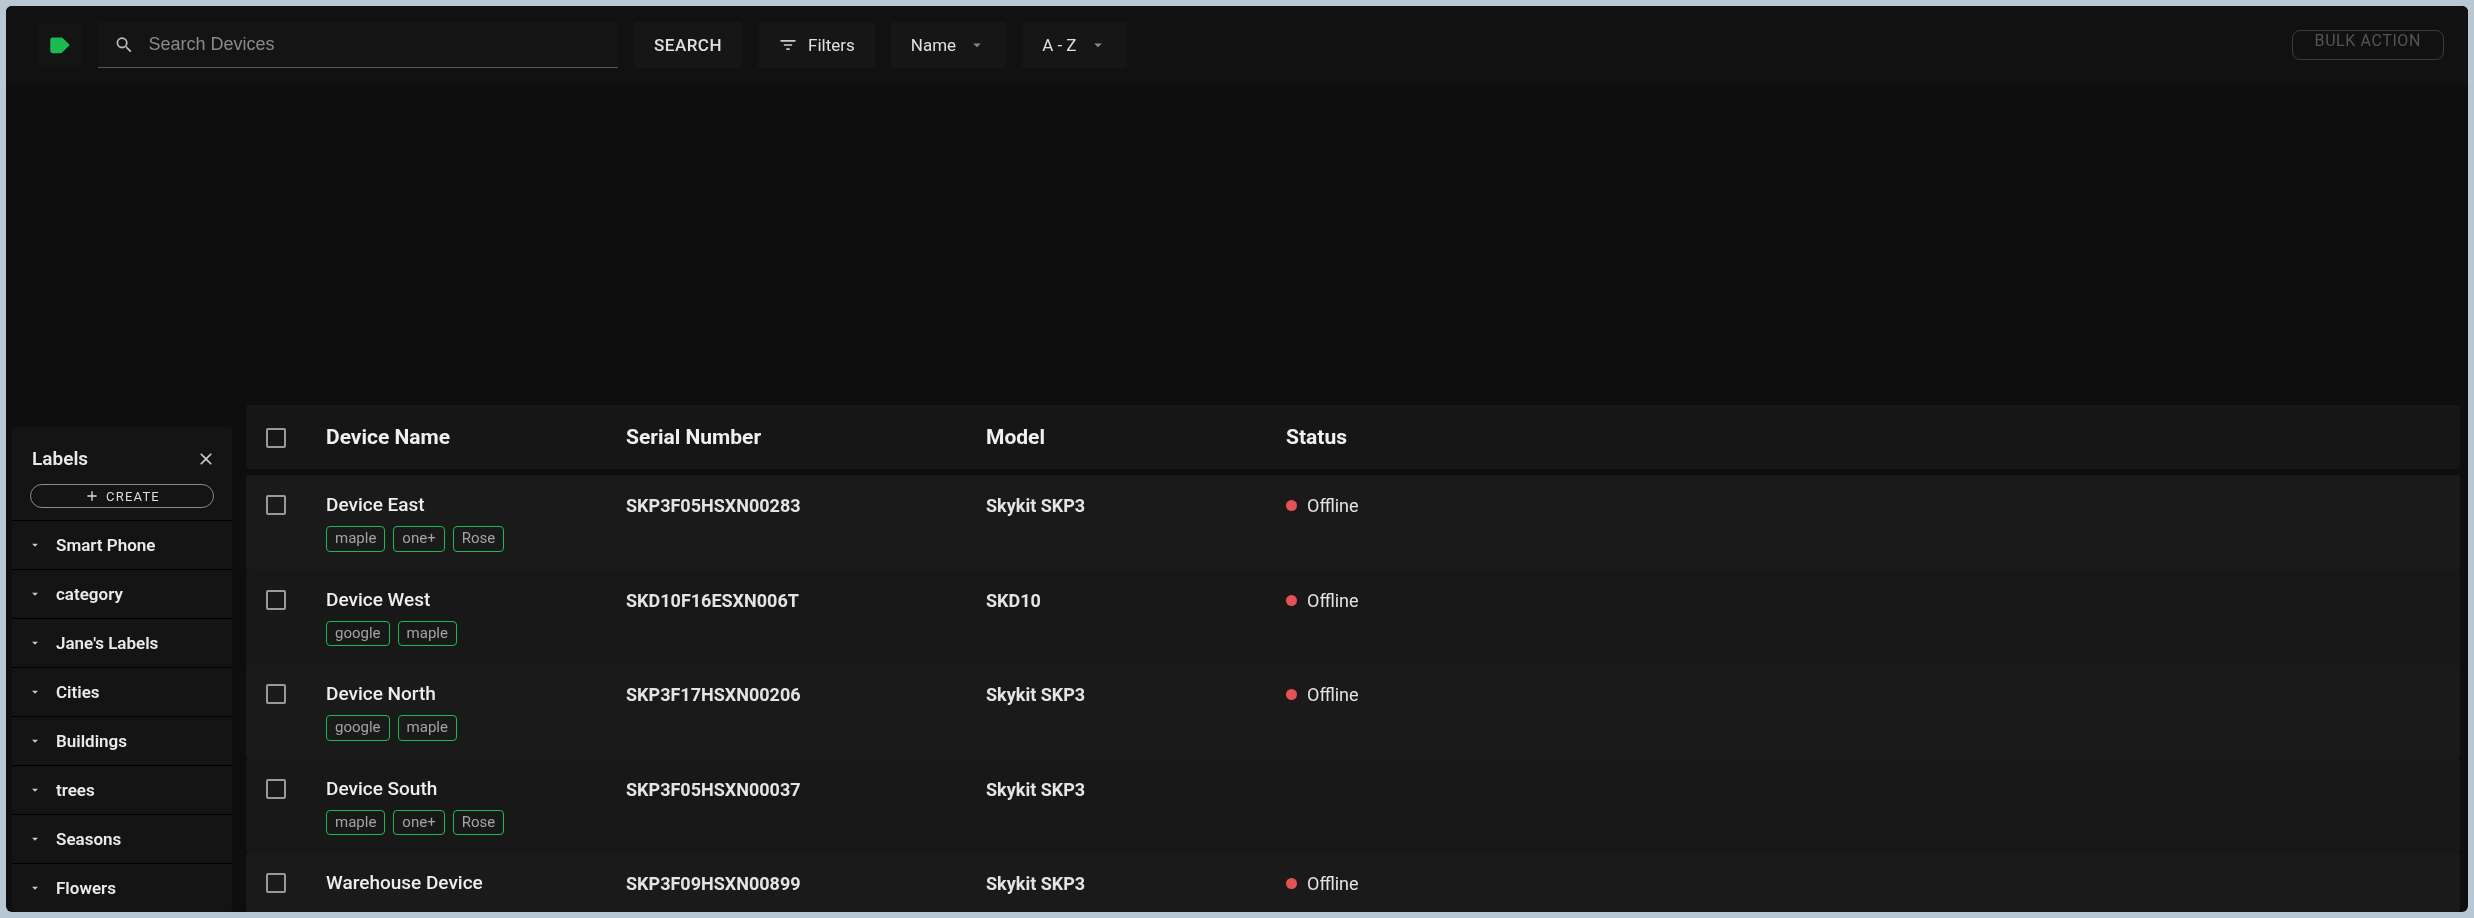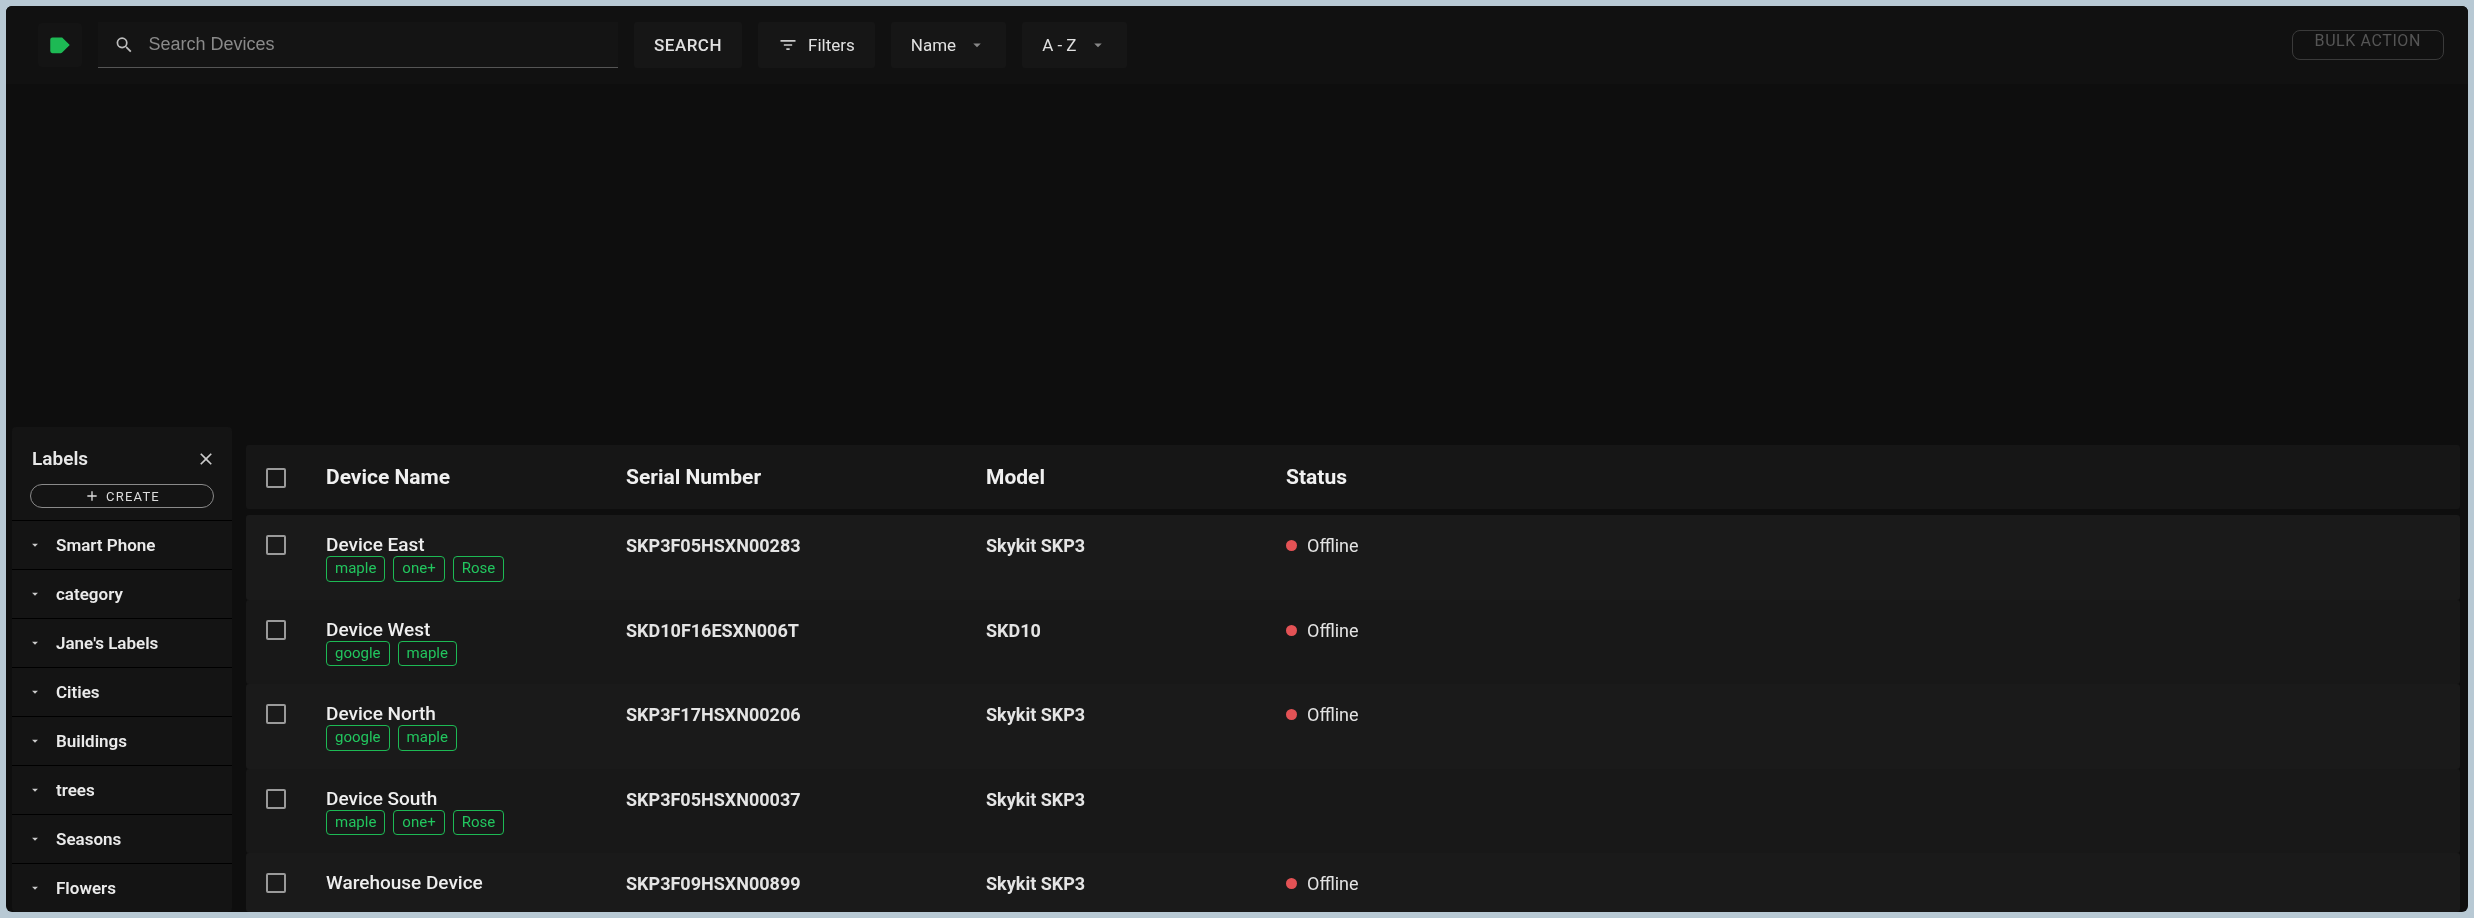--- a/index.html
+++ b/index.html
@@ -171,33 +171,34 @@
     width: 20px;
     height: 20px;
     border: 2px solid #9a9a9a;
     border-radius: 2px;
     margin-top: 2px;
     cursor: pointer;
   }
   .device-name-cell {
     display: flex;
     flex-direction: column;
+    gap: 10px;
   }
   .device-name {
     font-size: 19px;
     font-weight: 500;
     color: #eee;
   }
   .chip-row {
     display: flex;
     gap: 8px;
   }
   .chip {
     border: 1px solid #1db954;
-    color: #22c55e;
+    color: #a3a3a3;
     padding: 2px 8px;
     font-size: 15px;
     border-radius: 4px;
     line-height: 1.3;
   }
   .cell-text {
     font-size: 18px;
     color: #e4e4e4;
     padding-top: 2px;
     font-weight: bold;

